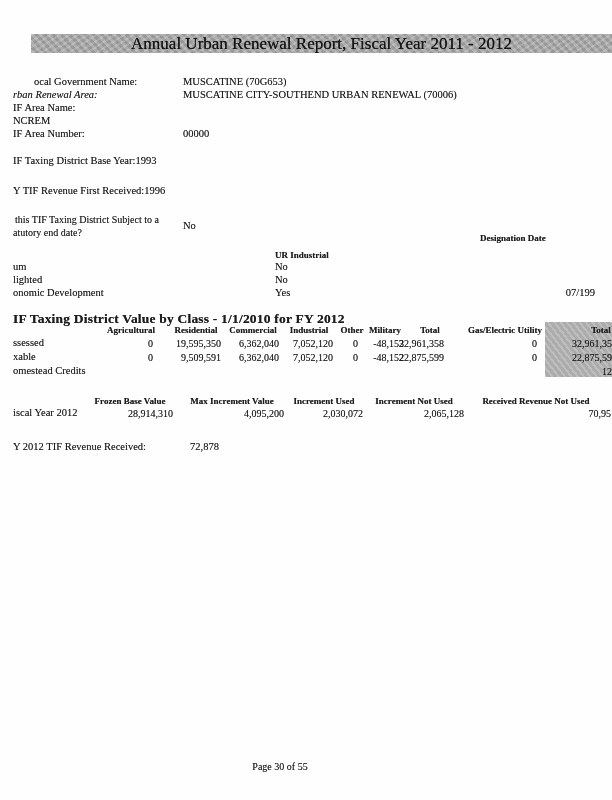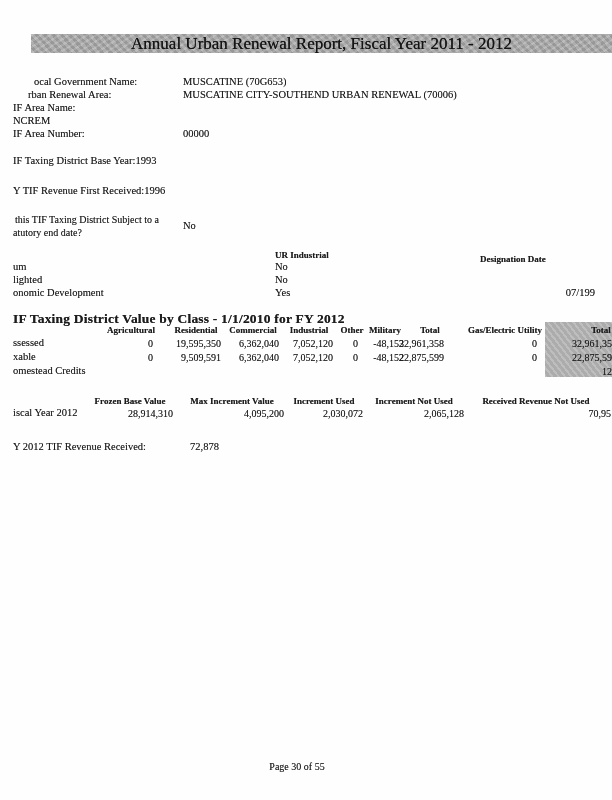--- a/index.html
+++ b/index.html
@@ -21,55 +21,55 @@
   .h1{font-size:13.5px;font-weight:bold;letter-spacing:.2px;text-shadow:0 0 .5px rgba(20,20,20,.7);}
   .body-sm{font-size:10.5px;text-shadow:0 0 .45px rgba(30,30,30,.55);}
   .tbl-h{font-size:9px;font-weight:bold;text-align:center;text-shadow:0 0 .4px rgba(30,30,30,.6);}
   .num{font-size:10px;text-align:right;text-shadow:0 0 .45px rgba(30,30,30,.55);}
   .shade{
     position:absolute;left:545px;top:322px;width:67px;height:55px;
     background:
       repeating-linear-gradient(52deg, rgba(255,255,255,.12) 0 2px, rgba(0,0,0,.05) 2px 5px),
       #b5b5b5;
   }
-  .footer{position:absolute;left:17px;top:761px;width:560px;text-align:center;
+  .footer{position:absolute;left:0;top:761px;width:560px;text-align:center;
     font-size:10px;text-shadow:0 0 .45px rgba(30,30,30,.55);}
 </style>
 </head>
 <body>
 
 <div class="page">
 
   <div class="titlebar">
     <span>Annual Urban Renewal Report, Fiscal Year 2011 - 2012</span>
   </div>
 
 
   <div class="abs body-sm" style="left:13px;top:76px;margin-left:21px;">ocal Government Name:</div>
   <div class="abs body-sm" style="left:183px;top:76px;">MUSCATINE (70G653)</div>
 
-  <div class="abs body-sm" style="left:28px;top:89px;">rban Renewal Area:</div>
+  <div class="abs body-sm" style="left:13px;top:89px;font-style:italic;">rban Renewal Area:</div>
   <div class="abs body-sm" style="left:183px;top:89px;">MUSCATINE CITY-SOUTHEND URBAN RENEWAL (70006)</div>
 
   <div class="abs body-sm" style="left:13px;top:102px;">IF Area Name:</div>
 
   <div class="abs body-sm" style="left:13px;top:115px;">NCREM</div>
 
   <div class="abs body-sm" style="left:13px;top:128px;">IF Area Number:</div>
   <div class="abs body-sm" style="left:183px;top:128px;">00000</div>
 
   <div class="abs body-sm" style="left:13px;top:155px;">IF Taxing District Base Year:1993</div>
   <div class="abs body-sm" style="left:13px;top:185px;">Y TIF Revenue First Received:1996</div>
 
   <div class="abs body-sm" style="left:15px;top:214px;font-size:10px;">this TIF Taxing District Subject to a</div>
   <div class="abs body-sm" style="left:13px;top:227px;font-size:10px;">atutory end date?</div>
   <div class="abs body-sm" style="left:183px;top:220px;">No</div>
 
   <div class="abs tbl-h" style="left:275px;top:250px;">UR Industrial</div>
-  <div class="abs tbl-h" style="left:480px;top:254px;">Designation Date</div>
+  <div class="abs tbl-h" style="left:480px;top:233px;">Designation Date</div>
 
   <div class="abs body-sm" style="left:13px;top:261px;">um</div>
   <div class="abs body-sm" style="left:275px;top:261px;">No</div>
 
   <div class="abs body-sm" style="left:13px;top:274px;">lighted</div>
   <div class="abs body-sm" style="left:275px;top:274px;">No</div>
 
   <div class="abs body-sm" style="left:13px;top:287px;">onomic Development</div>
   <div class="abs body-sm" style="left:275px;top:287px;">Yes</div>
   <div class="abs body-sm" style="left:500px;top:287px;width:95px;text-align:right;">07/199</div>

